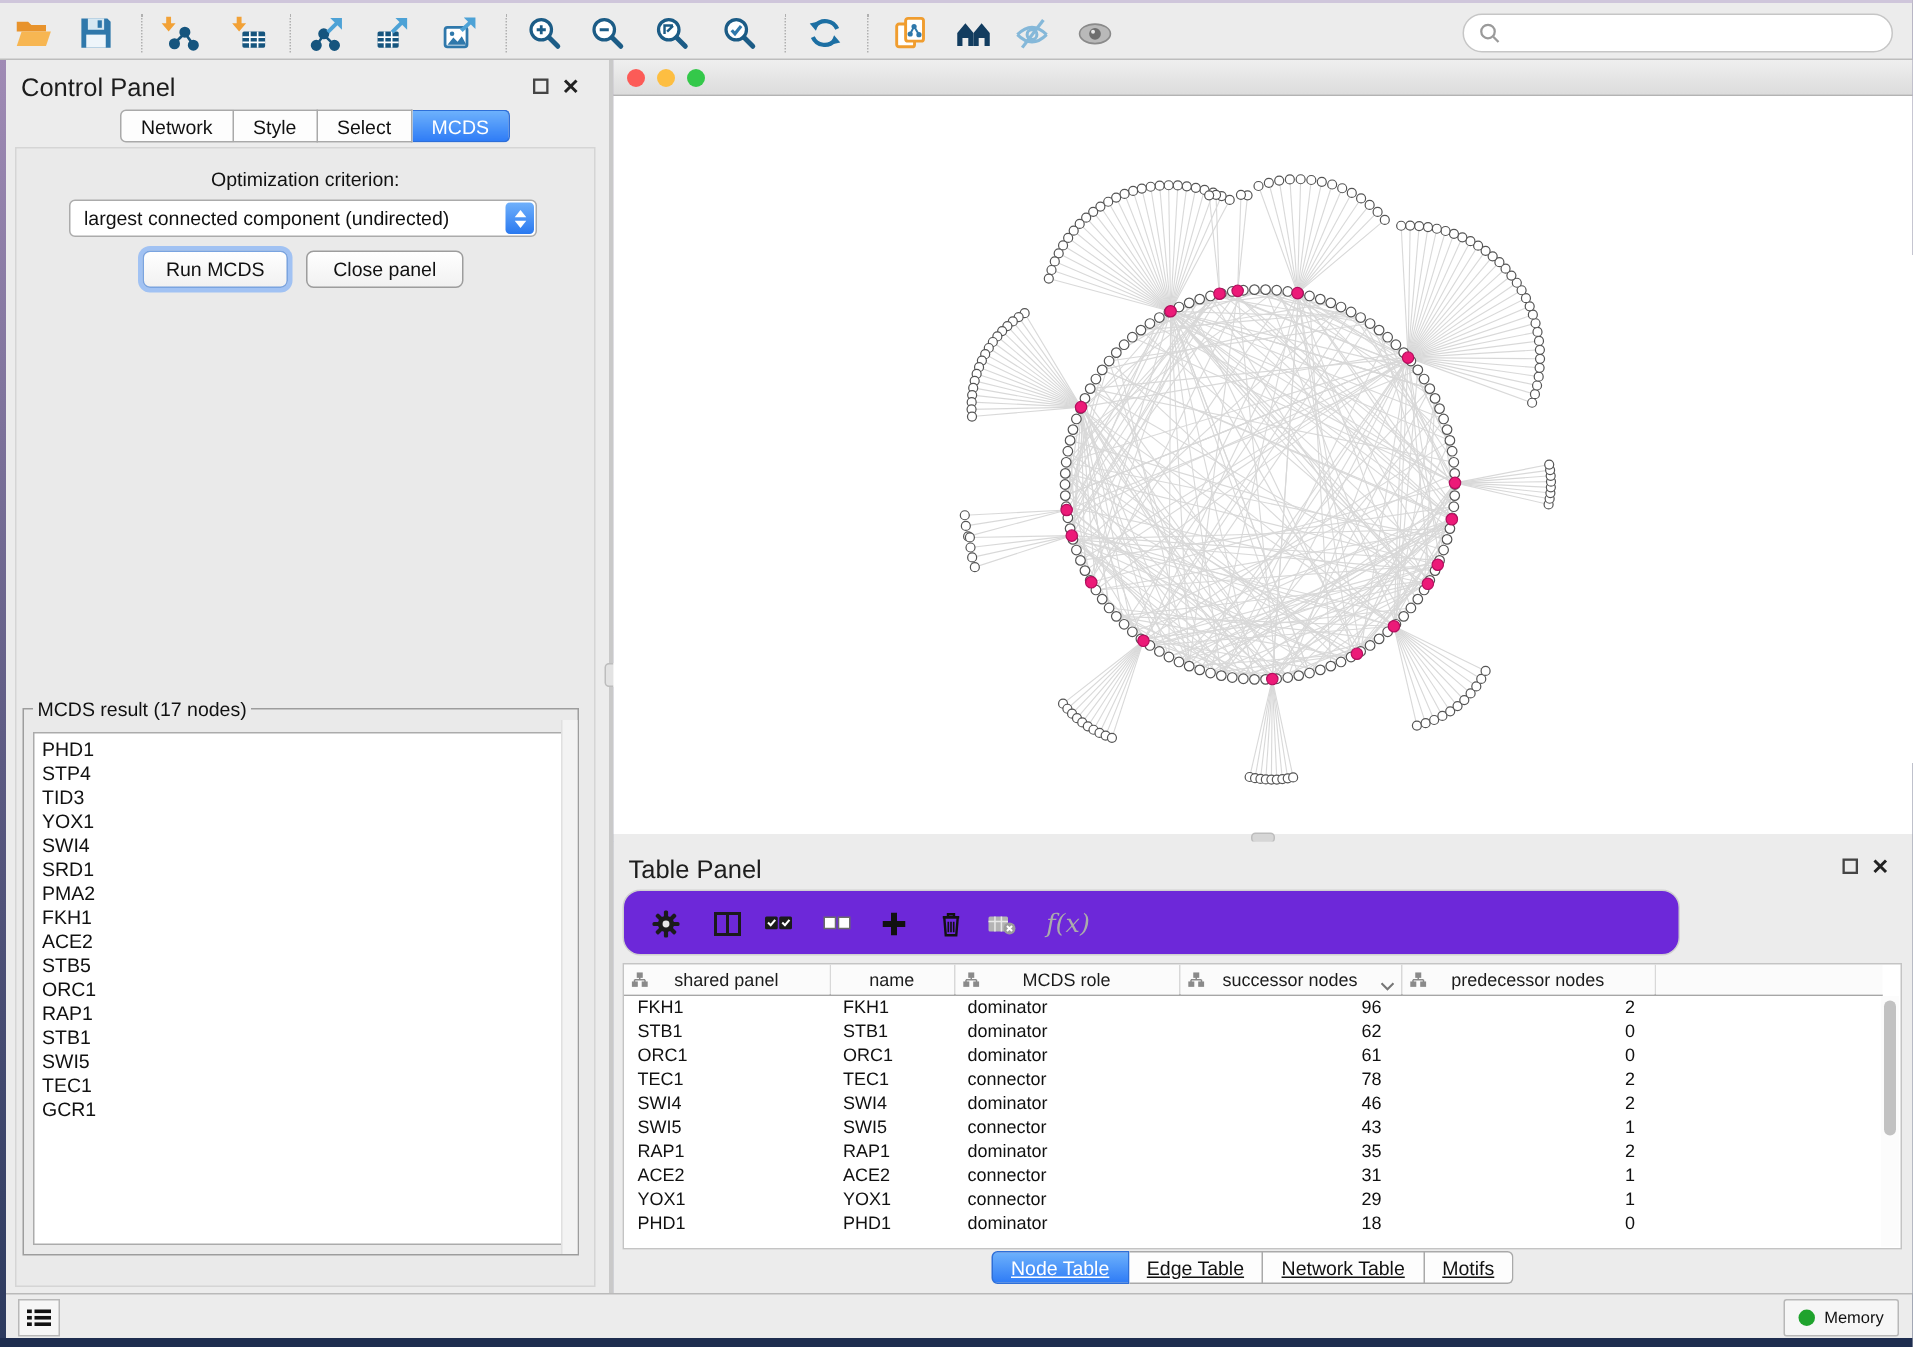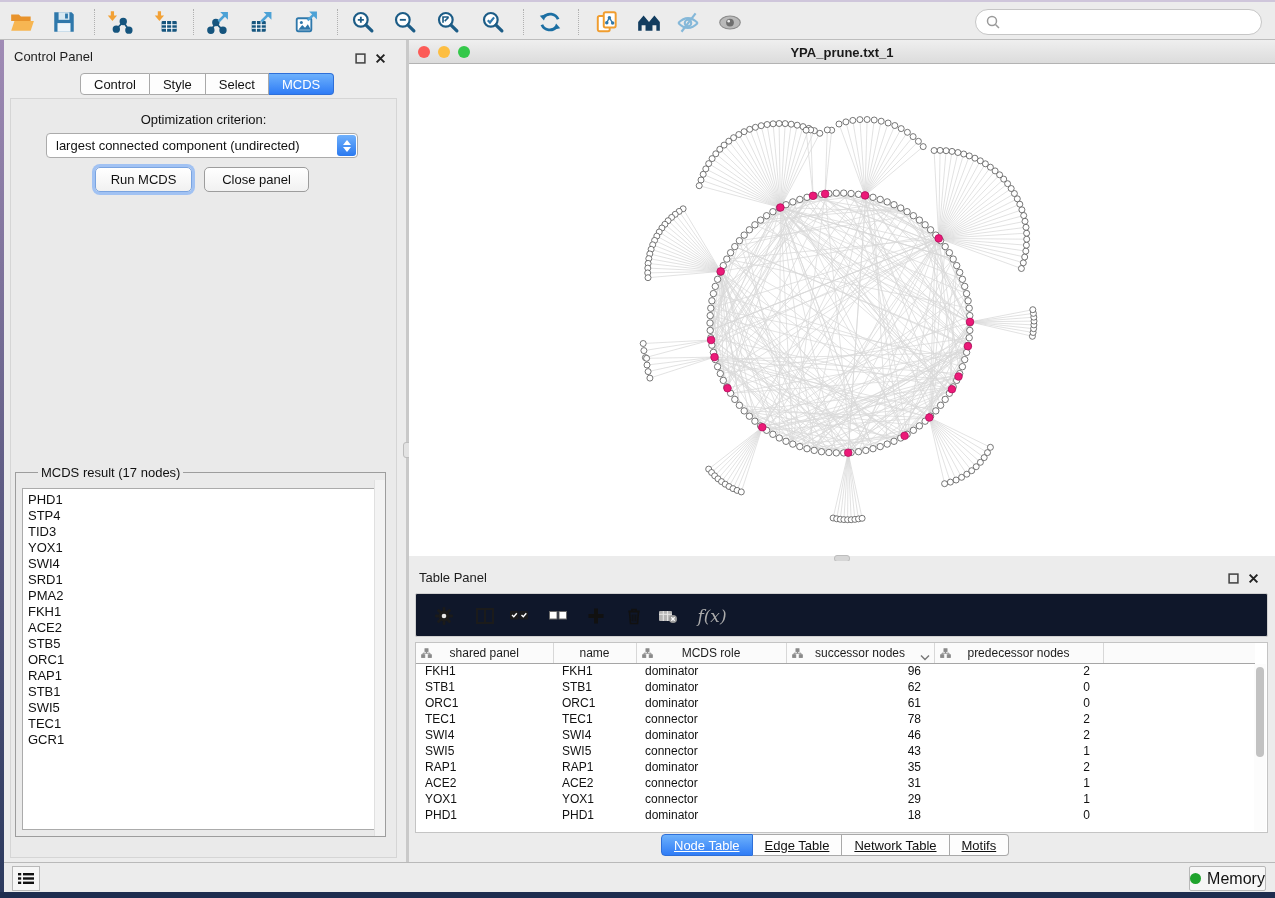--- a/index.html
+++ b/index.html
@@ -11,78 +11,78 @@
   #toolbar { left:0; top:0; width:1275px; height:40px; background:#ececec; border-top:2px solid #cfc6db; border-bottom:1px solid #bdbdbd; }
   .tb-btn { position:absolute; top:4px; width:34px; height:32px; display:flex; align-items:center; justify-content:center; border-radius:4px; }
   .tb-btn svg { width:26px; height:26px; }
   .tb-sep { position:absolute; top:7px; height:26px; width:0; border-left:1px dotted #b0b0b0; }
   #search-box { position:absolute; right:13px; top:7px; width:287px; height:26px; background:#fff; border:1px solid #c6c6c6; border-radius:13px; display:flex; align-items:center; padding-left:9px; }
   #search-box svg { width:16px; height:16px; }
   #search-input { border:none; outline:none; flex:1; font-size:13px; background:transparent; height:20px; }
 
   
   #control-panel { left:4px; top:40px; width:402px; height:822px; background:#ececec; }
-  .panel-title { position:absolute; left:10px; top:9px; font-size:13px; color:#1d1d1d; }
+  .panel-title { position:absolute; left:10px; top:9px; font-size:17px; color:#1d1d1d; }
   .win-mini { position:absolute; width:11px; height:11px; }
   .seg { position:absolute; display:flex; }
   .seg-btn { font-family:"Liberation Sans",sans-serif; font-size:13px; padding:3px 13px; background:#fdfdfd; border:1px solid #a9a9a9; border-left:none; color:#111; height:22px; line-height:15px; }
   .seg-btn:first-child { border-left:1px solid #a9a9a9; border-radius:4px 0 0 4px; }
   .seg-btn:last-child { border-radius:0 4px 4px 0; }
   .seg-btn.selected { background:linear-gradient(#6db1fc,#2f7cf6); color:#fff; border-color:#2e6fd8; }
   #cp-tabs { left:76px; top:33px; }
   #cp-content { position:absolute; left:6px; top:58px; width:387px; height:760px; background:#eaeaea; border:1px solid #d5d5d5; }
   #criterion-label { position:absolute; left:0; top:13px; width:100%; text-align:center; font-size:13px; color:#111; }
   #criterion-select { position:absolute; left:35px; top:34px; width:312px; height:25px; background:#fff; border:1px solid #ababab; border-radius:4px; font-size:13px; display:flex; align-items:center; padding-left:9px; color:#111; }
   #criterion-stepper { position:absolute; right:1px; top:1px; width:19px; height:21px; border-radius:3px; background:linear-gradient(#6fb0fb,#2a79f0); display:flex; flex-direction:column; align-items:center; justify-content:center; gap:2px; }
   .btn { position:absolute; height:25px; background:linear-gradient(#ffffff,#f1f1f1); border:1px solid #9d9d9d; border-radius:5px; font-size:13px; font-family:"Liberation Sans",sans-serif; color:#111; }
   #run-btn { left:84px; top:68px; width:97px; border-color:#7aa4e0; box-shadow:0 0 0 3px rgba(100,160,250,.55); }
   #closepanel-btn { left:193px; top:68px; width:105px; }
   #result-fieldset { position:absolute; left:4px; top:366px; width:371px; height:372px; border:1px solid #9d9d9d; }
-  #result-fieldset legend { font-size:13px; margin-left:22px; padding:0 3px; color:#111; }
+  #result-fieldset legend { font-size:13px; margin-left:6px; padding:0 3px; color:#111; }
   #mcds-listbox { position:absolute; left:6px; top:8px; right:6px; bottom:6px; background:#fff; border:1px solid #ababab; overflow:hidden; }
   .mcds-item { font-size:13px; line-height:16px; padding-left:5px; color:#111; }
   #mcds-listbox .pad { height:3px; }
   #mcds-scroll { position:absolute; right:0; top:0; width:11px; height:100%; background:#f3f3f3; border-left:1px solid #e0e0e0; }
 
   
   #v-splitter { left:406px; top:40px; width:3px; height:822px; background:#c9c9c9; }
   #v-handle { position:absolute; left:-3px; top:402px; width:9px; height:16px; background:#e3e3e3; border:1px solid #bdbdbd; border-radius:3px; }
   #h-splitter { position:absolute; left:0; top:516px; width:866px; height:5px; background:#ececec; }
   #h-handle { position:absolute; left:425px; top:-1px; width:16px; height:7px; background:#d6d6d6; border:1px solid #bdbdbd; border-radius:3px; }
 
   
   #right-col { left:409px; top:40px; width:866px; height:822px; background:#ececec; }
   #net-titlebar { position:absolute; left:0; top:0; width:866px; height:24px; background:linear-gradient(#efefef,#dcdcdc); border-bottom:1px solid #b3b3b3; }
   .tl { position:absolute; top:6px; width:12px; height:12px; border-radius:50%; }
   #net-title { position:absolute; width:100%; text-align:center; top:5px; font-size:13px; font-weight:700; color:#1a1a1a; }
   #net-canvas { position:absolute; left:0; top:24px; width:866px; height:492px; background:#fff; }
 
   
   #table-panel { position:absolute; left:0; top:521px; width:866px; height:301px; background:#ececec; }
-  #tp-toolbar { position:absolute; left:6px; top:32px; width:853px; height:44px; background:#0f172a; border:1px solid #d0d0d0; border-radius:2px; }
+  #tp-toolbar { position:absolute; left:6px; top:32px; width:705px; height:44px; background:#6d28d9; border:1px solid #d0d0d0; border-radius:12px; }
   .tp-icon { position:absolute; top:11px; width:22px; height:22px; display:flex; align-items:center; justify-content:center; }
   .tp-icon svg { width:20px; height:20px; }
   #fx-label { font-family:"DejaVu Serif", serif; font-style:italic; font-size:17px; color:#ababab; }
   #node-table-wrap { position:absolute; left:6px; top:81px; width:853px; height:191px; background:#fff; border:1px solid #c4c4c4; overflow:hidden; }
   table { border-collapse:collapse; table-layout:fixed; width:839px; }
   th { height:20px; font-size:12px; font-weight:400; color:#1c1c1c; border-right:1px solid #d8d8d8; border-bottom:1px solid #a6a6a6; position:relative; background:#fbfbfb; text-align:center; white-space:nowrap; }
   th:last-child { border-right:none; }
   .th-icon { position:absolute; left:5px; top:5px; }
   .th-sort { position:absolute; right:4px; top:7px; }
   td { height:16px; font-size:12px; color:#111; padding-left:9px; white-space:nowrap; overflow:hidden; }
   td.num { text-align:right; padding-right:13px; }
   #table-scroll { position:absolute; right:1px; top:21px; width:12px; bottom:1px; background:#fcfcfc; }
   #table-thumb { position:absolute; left:2px; top:3px; width:8px; height:90px; background:#c2c2c2; border-radius:5px; }
   #tp-tabs { left:252px; top:273px; }
   #tp-tabs .seg-btn { padding:3px 12px;text-decoration:underline; }
 
   
   #status-bar { left:0; top:862px; width:1275px; height:30px; background:#ececec; border-top:1px solid #b9b9b9; }
   #list-btn { position:absolute; left:12px; top:3px; width:28px; height:25px; background:#f6f6f6; border:1px solid #b8b8b8; display:flex; align-items:center; justify-content:center; }
-  #memory-btn { position:absolute; right:9px; top:3px; width:77px; height:25px; background:#f6f6f6; border:1px solid #b8b8b8; border-radius:2px; display:flex; align-items:center; justify-content:center; gap:6px; font-size:16px; color:#111; }
+  #memory-btn { position:absolute; right:9px; top:3px; width:77px; height:25px; background:#f6f6f6; border:1px solid #b8b8b8; border-radius:2px; display:flex; align-items:center; justify-content:center; gap:6px; font-size:11px; color:#111; }
   #memory-dot { width:11px; height:11px; border-radius:50%; background:#1fa32d; }
 
   
   #edge-left { left:0; top:40px; width:4px; height:852px; background:linear-gradient(#a08bb5,#5c5a82 55%,#2c3a5e); }
   #edge-bottom { left:0; top:892px; width:1275px; height:6px; background:#1e2d4f; }
 </style>
 </head>
 <body>
 
 <div id="toolbar" class="abs">
@@ -237,21 +237,21 @@
 <div id="control-panel" class="abs">
   <div class="panel-title">Control Panel</div>
   <div class="win-mini" style="right:40px; top:10px;"><svg viewBox="0 0 10 10">
         <rect x="1" y="1" width="8" height="8" fill="none" stroke="#444" stroke-width="1.4"></rect>
       </svg></div>
   <div class="win-mini" style="right:20px; top:10px;"><svg viewBox="0 0 10 10">
         <path d="M1.5 1.5l7 7M8.5 1.5l-7 7" stroke="#222" stroke-width="1.8"></path>
       </svg></div>
 
   <div class="seg" id="cp-tabs">
-    <button class="seg-btn">Control</button>
+    <button class="seg-btn">Network</button>
     <button class="seg-btn">Style</button>
     <button class="seg-btn">Select</button>
     <button class="seg-btn selected">MCDS</button>
   </div>
 
   <div id="cp-content">
     <div id="criterion-select">
       <span>largest connected component (undirected)</span>
       <span id="criterion-stepper">
         <svg width="8" height="5" viewBox="0 0 8 5">
@@ -295,21 +295,20 @@
 <div id="v-splitter" class="abs">
     <div id="v-handle"></div>
   </div>
 
 <div id="right-col" class="abs">
 
   <div id="net-titlebar">
     <span class="tl" style="left: 9px; background: rgb(252, 91, 87);"></span>
     <span class="tl" style="left: 29px; background: rgb(253, 190, 65);"></span>
     <span class="tl" style="left: 49px; background: rgb(52, 200, 74);"></span>
-    <div id="net-title">YPA_prune.txt_1</div>
   </div>
 
   <div id="net-canvas">
     <svg id="graph" width="866" height="492" viewBox="0 0 866 492">
         <g stroke="#9b9b9b" stroke-width="0.75" fill="none" opacity="0.38">
           <line x1="560.8" y1="251.6" x2="553.4" y2="215.3"></line>
           <line x1="559.1" y1="281.2" x2="383.8" y2="380.1"></line>
           <line x1="301.8" y1="273.8" x2="325.8" y2="182.6"></line>
           <line x1="304.4" y1="229.6" x2="442.1" y2="129.5"></line>
           <line x1="306.3" y1="295.6" x2="412.5" y2="387.7"></line>

